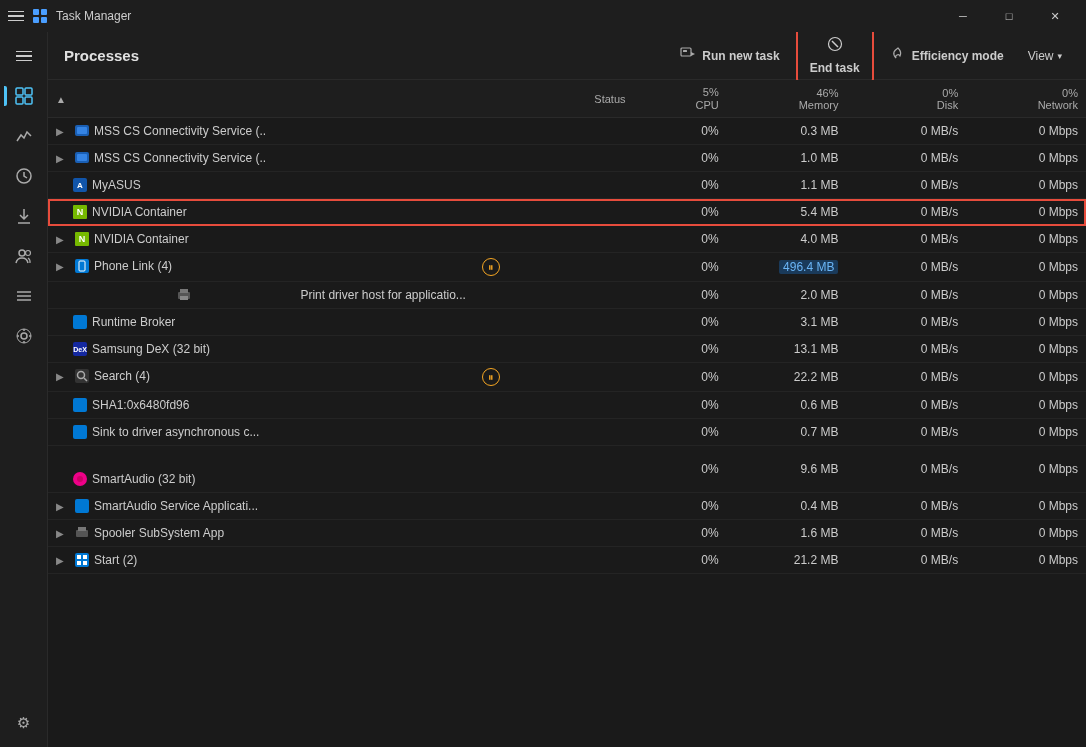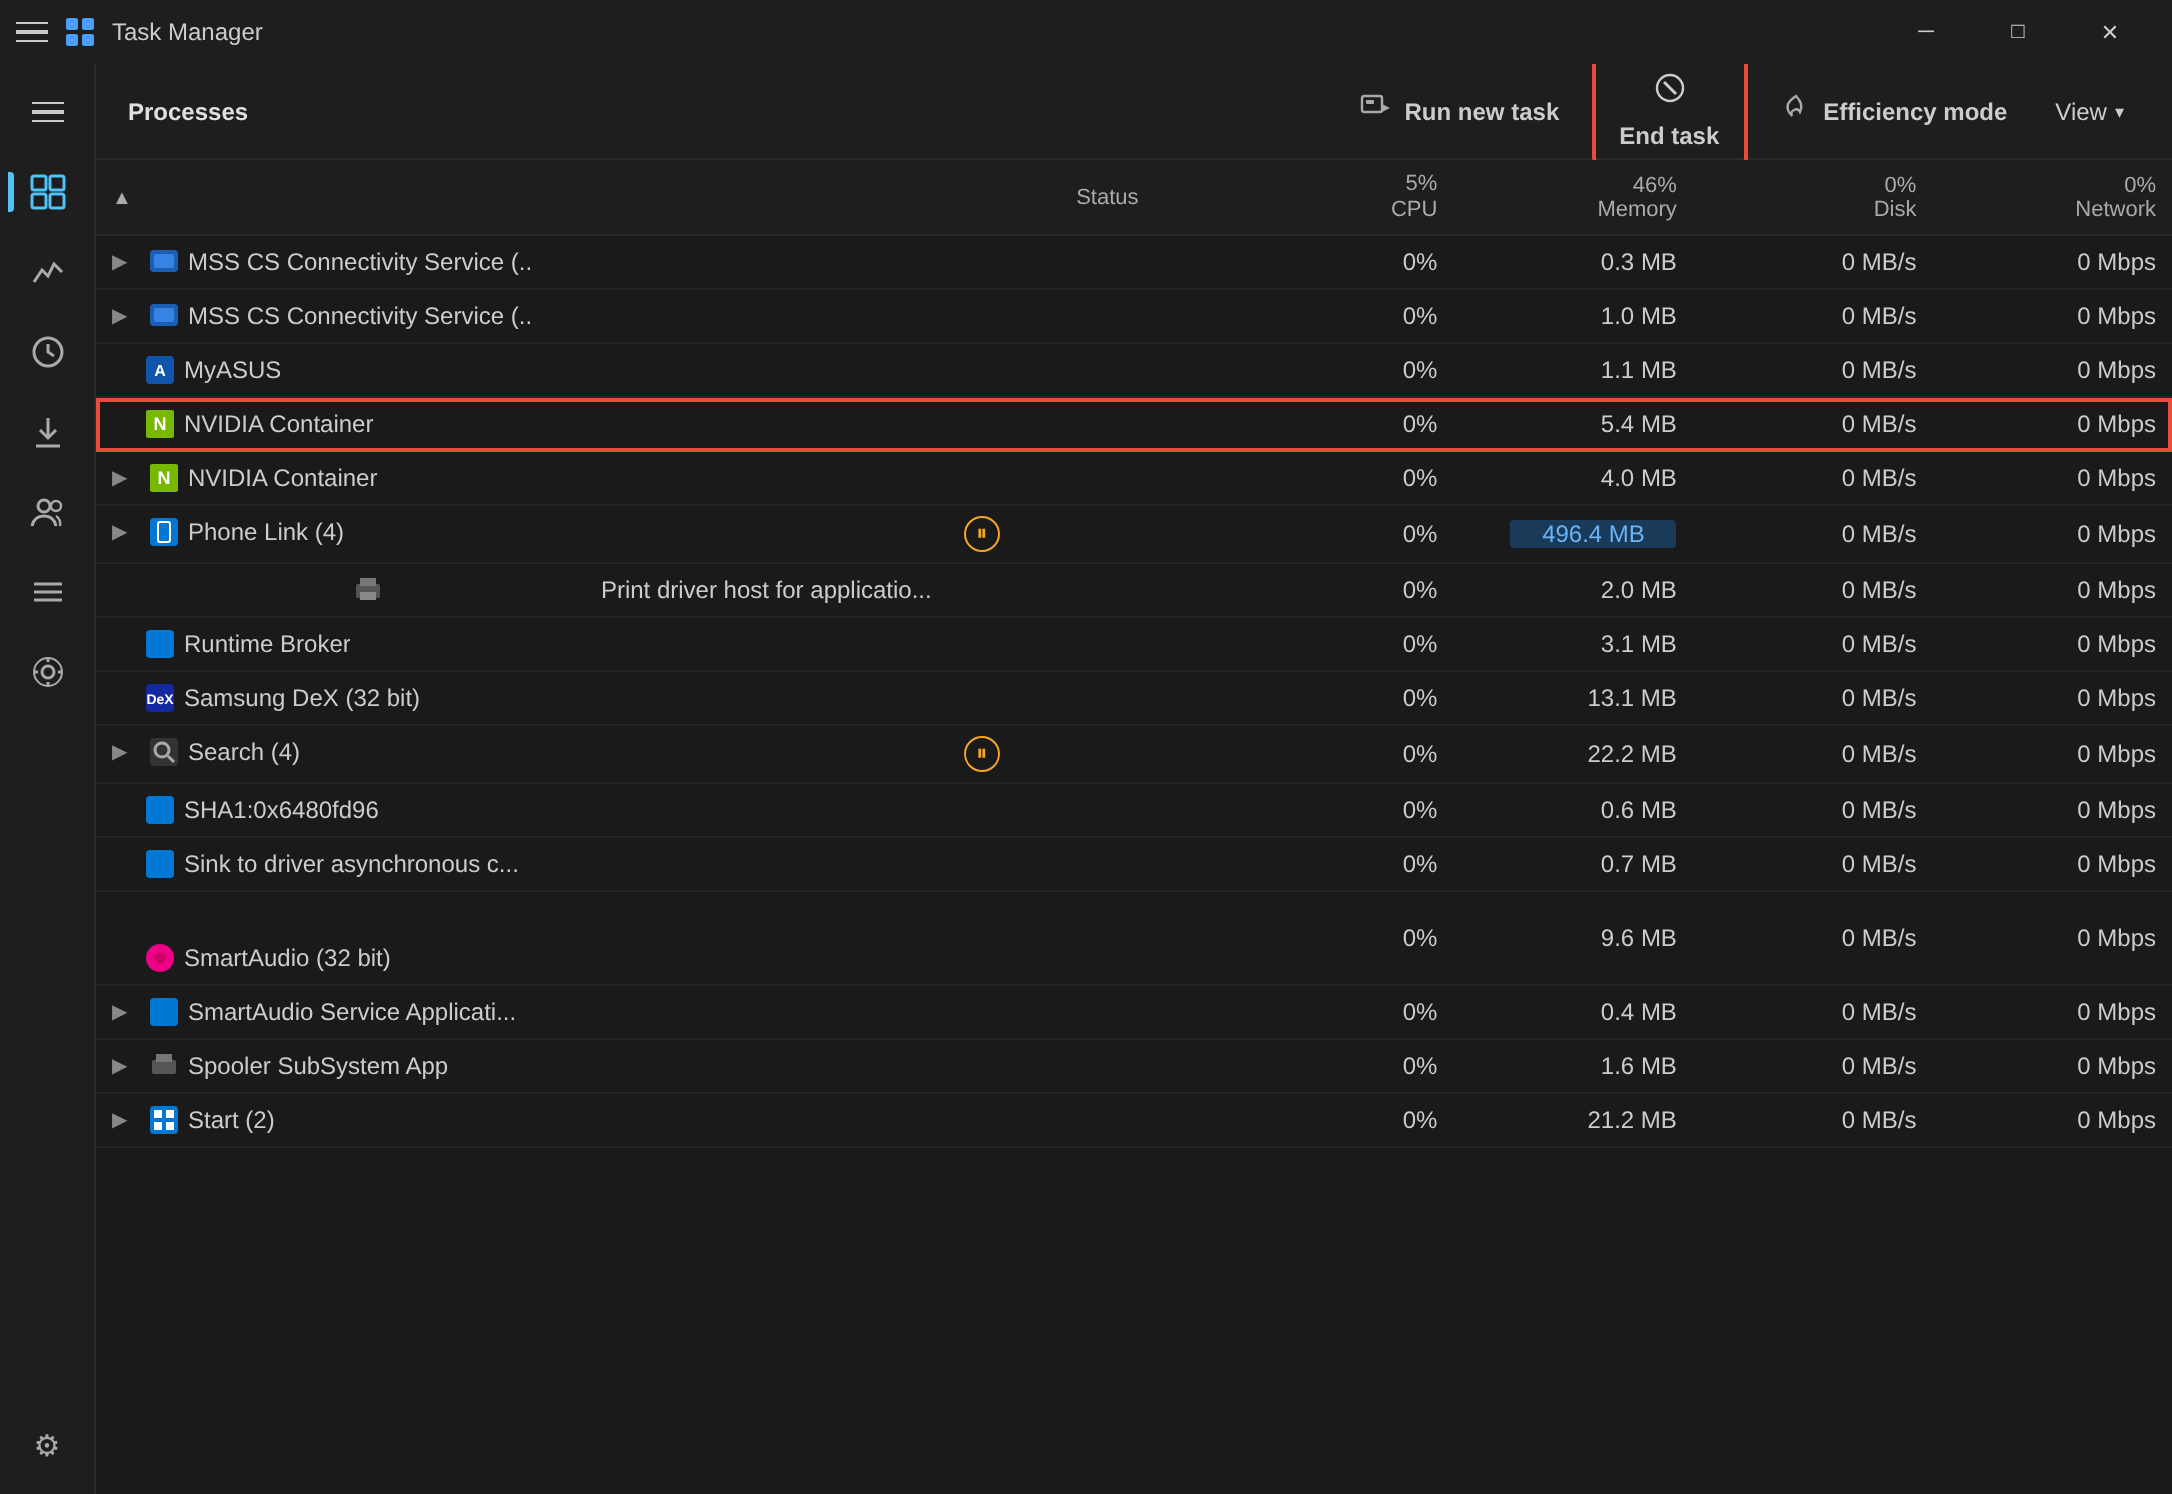--- a/index.html
+++ b/index.html
@@ -124,21 +124,21 @@
       height: 48px;
       background: #1e1e1e;
       display: flex;
       align-items: center;
       padding: 0 16px;
       border-bottom: 1px solid #2a2a2a;
       flex-shrink: 0;
       gap: 4px;
     }
     #toolbar-title {
-      font-size: 12px;
+      font-size: 15px;
       font-weight: 600;
       color: #e0e0e0;
       flex: 1;
     }
     .toolbar-btn {
       display: flex;
       align-items: center;
       gap: 6px;
       padding: 6px 12px;
       border-radius: 4px;
@@ -202,21 +202,21 @@
       color: #aaa;
       text-align: right;
       border-bottom: 1px solid #2a2a2a;
       user-select: none;
     }
     thead th.name-col {
       text-align: left;
       width: 320px;
     }
     thead th.status-col {
-      text-align: center;
+      text-align: right;
       width: 120px;
     }
     thead th.cpu-col { width: 70px; }
     thead th.mem-col { width: 90px; }
     thead th.disk-col { width: 90px; }
     thead th.net-col { width: 90px; }
 
     tbody tr {
       border-bottom: 1px solid #242424;
       cursor: pointer;
@@ -268,21 +268,21 @@
       width: 18px;
       height: 18px;
       border-radius: 50%;
       border: 2px solid #f5a623;
       color: #f5a623;
       font-size: 8px;
     }
     .mem-highlight {
       background: #1a3a5a;
       color: #6ab4f5;
-      padding: 0 16px;
+      padding: 0 4px;
       border-radius: 2px;
     }
   </style>
 </head>
 <body>
 
 <div id="titlebar">
   <div id="titlebar-left">
     <div id="titlebar-menu-icon">
       <span></span>

